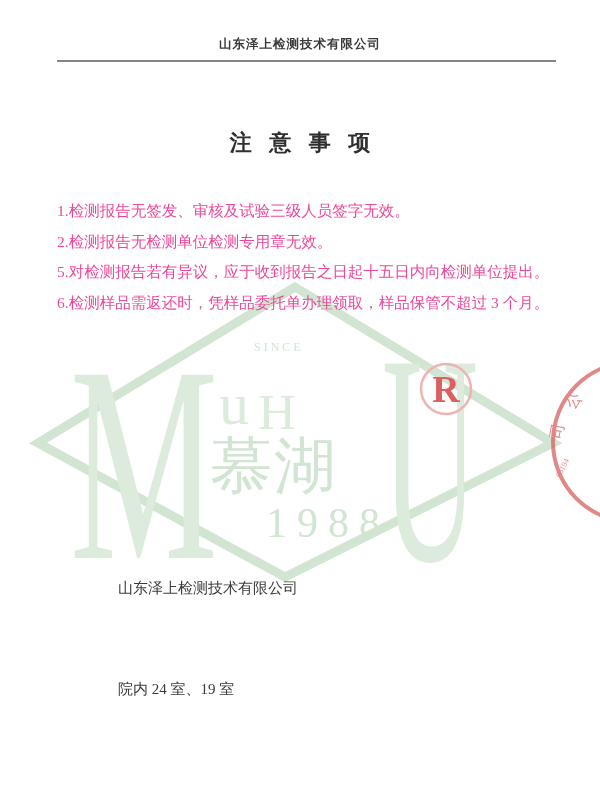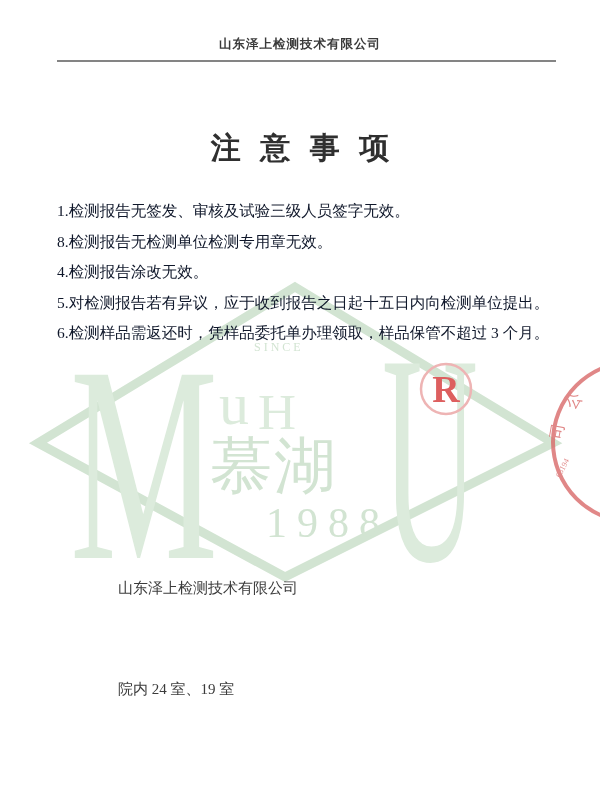--- a/index.html
+++ b/index.html
@@ -11,25 +11,25 @@
   .content{position:absolute;left:0;top:0;width:504px;height:800px;z-index:1;}
   .header-company{
     position:absolute;top:36px;left:0;width:600px;text-align:center;
     font-size:12.5px;font-weight:600;color:#3a3a3a;letter-spacing:1px;
   }
   .header-rule{
     position:absolute;top:60px;left:57px;width:499px;height:2.4px;background:#848484;
   }
   .title{
     position:absolute;top:128px;left:0;width:600px;margin:0;text-align:center;
-    font-size:30px;font-weight:600;color:#2f2f2f;letter-spacing:6px;text-indent:6px;
+    font-size:22px;font-weight:600;color:#2f2f2f;letter-spacing:6px;text-indent:6px;
   }
   .notice{
     position:absolute;left:57px;top:196px;width:520px;
-    font-size:15.5px;line-height:30.6px;color:#0f172a;
+    font-size:15.5px;line-height:30.6px;color:#ec4899;
   }
   .notice-item{white-space:nowrap;}
   .footer{
     position:absolute;left:118px;top:505px;width:420px;
     font-size:15px;line-height:33.6px;color:#3b3b3b;white-space:pre;
   }
   .wm text{font-family:"Liberation Serif","DejaVu Serif",serif;}
 </style>
 </head>
 <body>
@@ -66,22 +66,21 @@
 
   <div class="content">
 
     <div class="header-company">山东泽上检测技术有限公司</div>
     <div class="header-rule"></div>
 
     <h1 class="title">注 意 事 项</h1>
 
     <div class="notice">
       <div class="notice-item">1.检测报告无签发、审核及试验三级人员签字无效。</div>
-      <div class="notice-item">8.检测报告无检测单位检测专用章无效。</div>
-      <div class="notice-item">4.检测报告涂改无效。</div>
+      <div class="notice-item">2.检测报告无检测单位检测专用章无效。</div>
       <div class="notice-item">5.对检测报告若有异议，应于收到报告之日起十五日内向检测单位提出。</div>
       <div class="notice-item">6.检测样品需返还时，凭样品委托单办理领取，样品保管不超过 3 个月。</div>
     </div>
 
     <div class="footer">
       <div>山东泽上检测技术有限公司</div>
       <div>院内 24 室、19 室</div>
       
       
       

